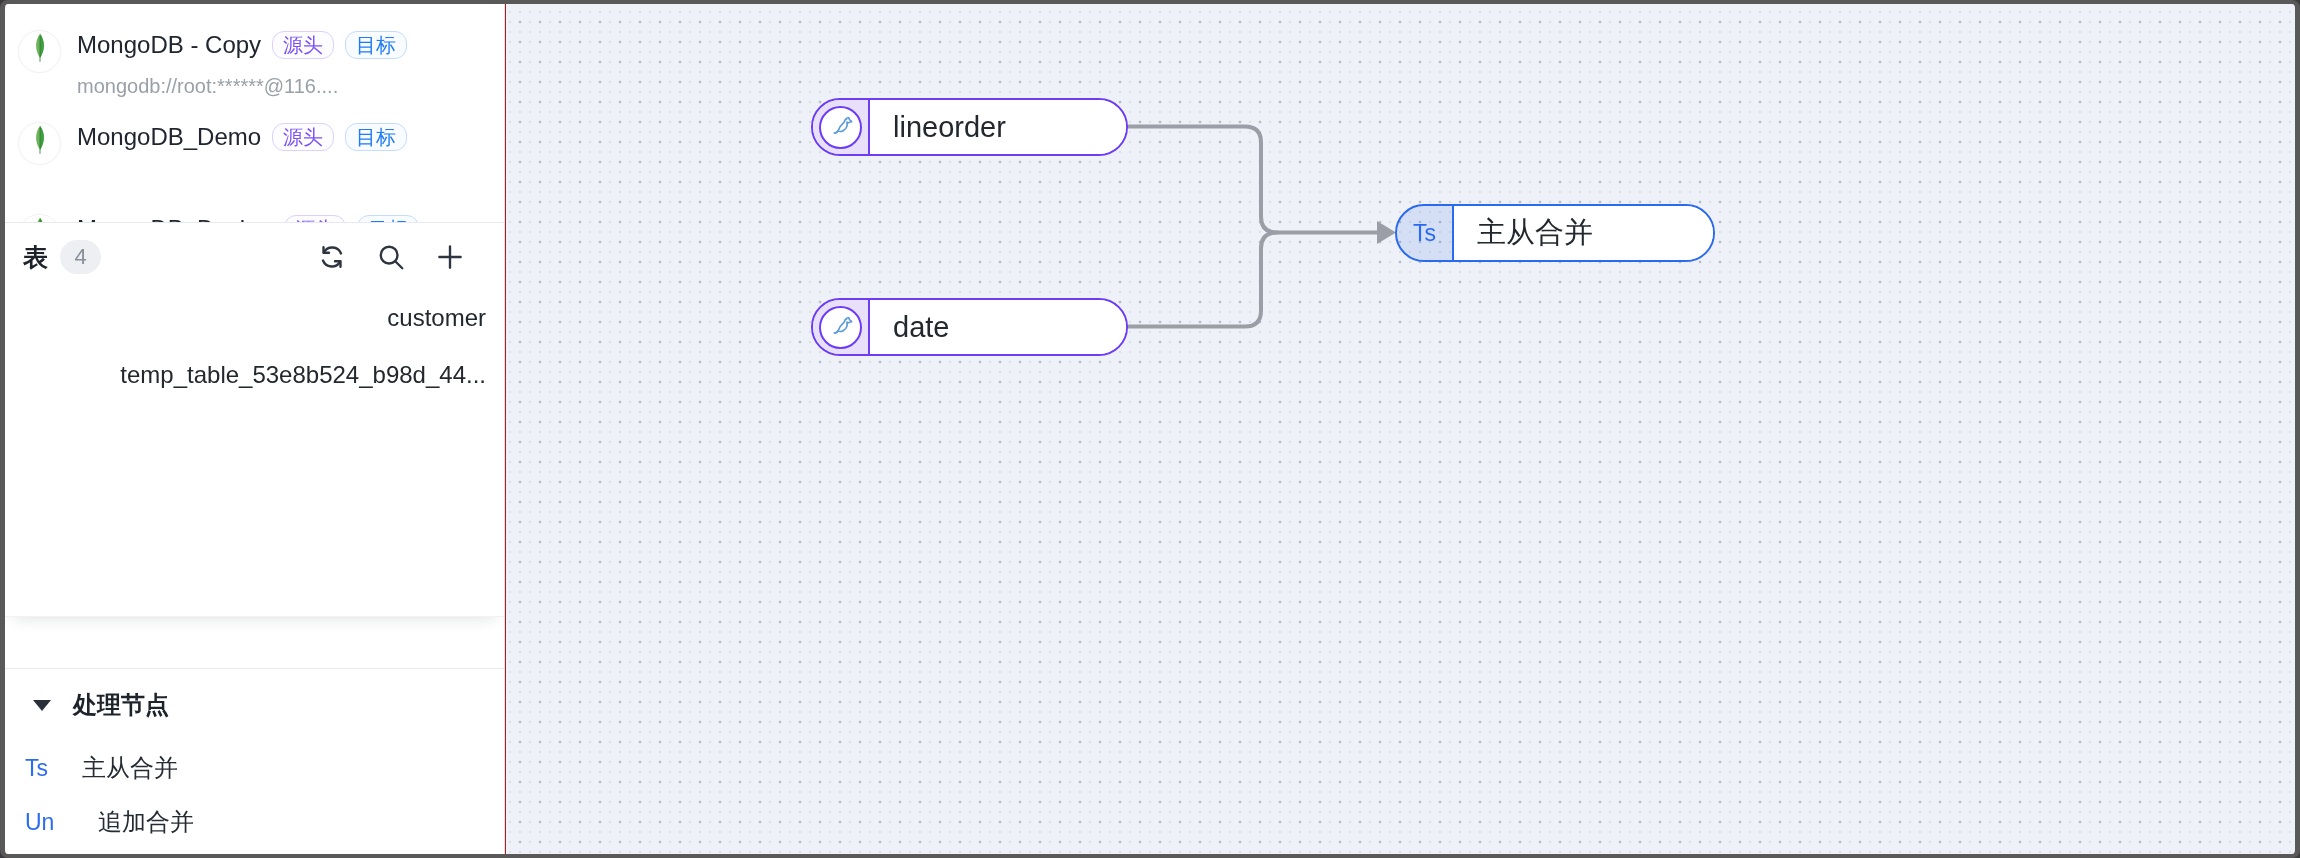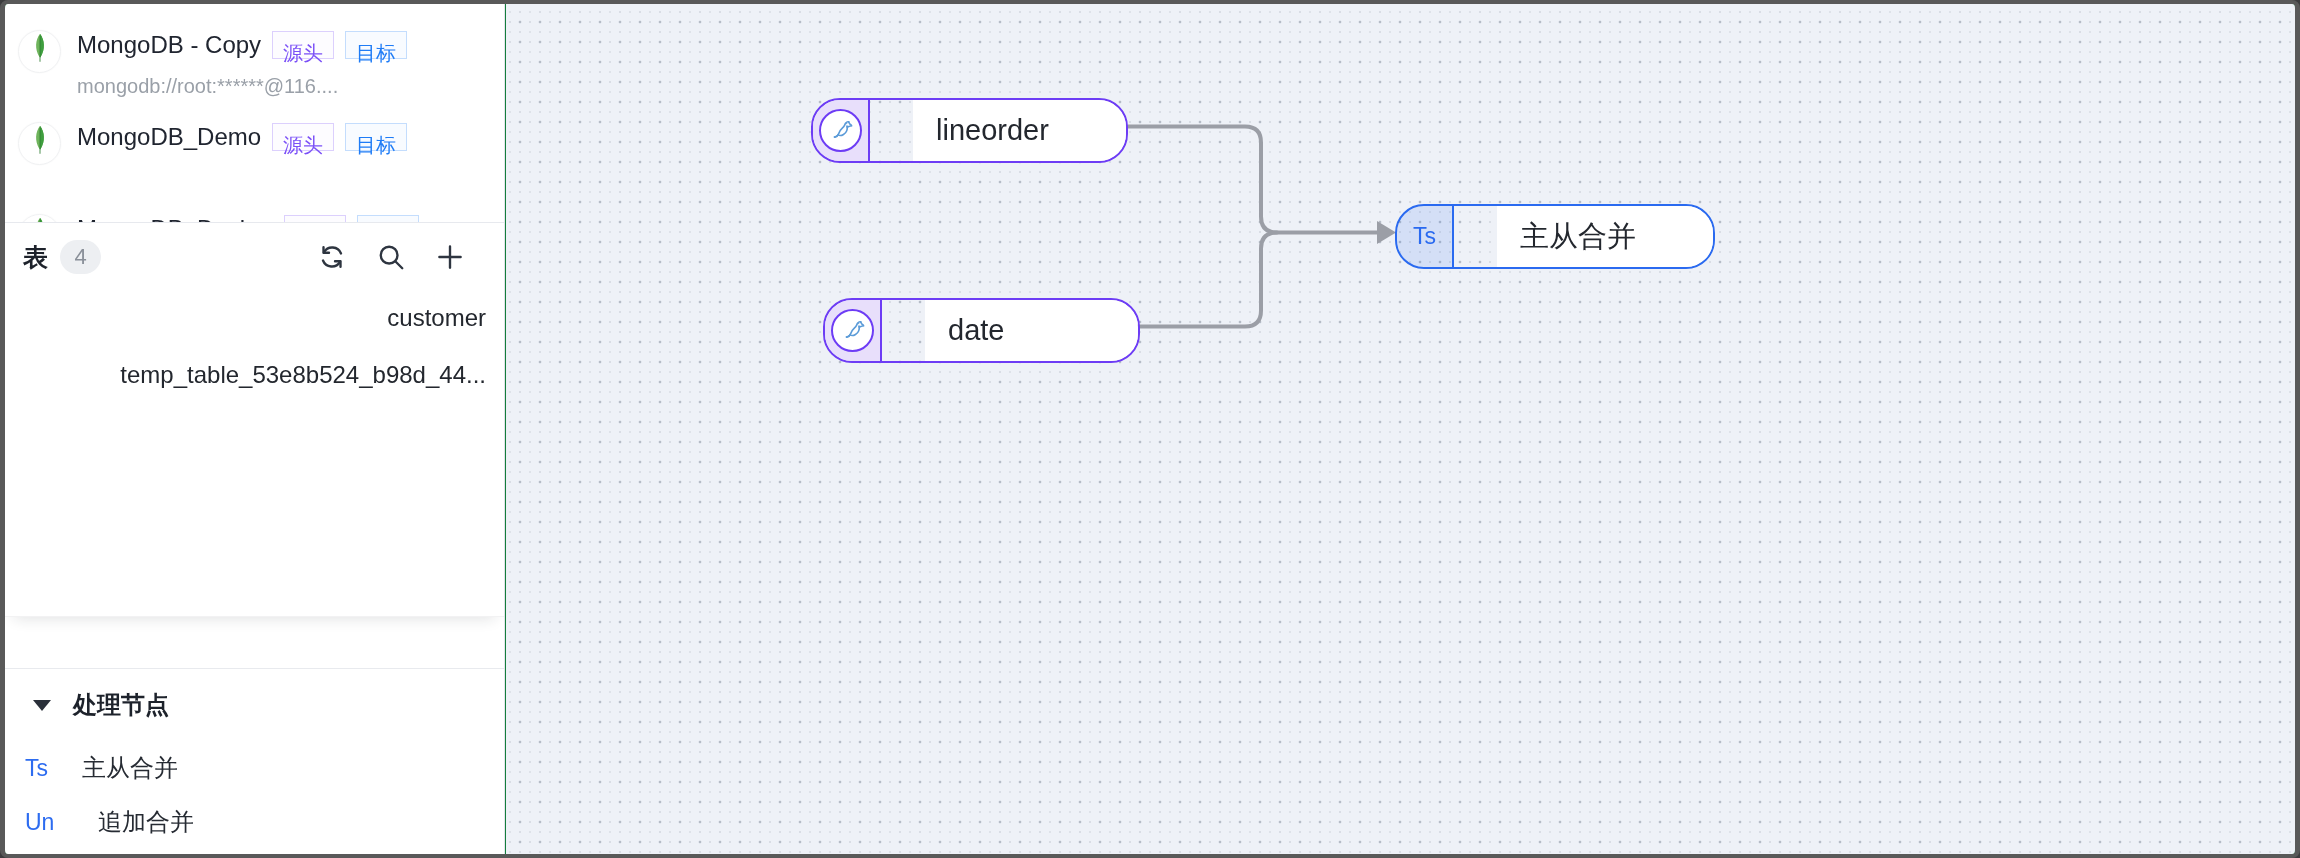--- a/index.html
+++ b/index.html
@@ -1,38 +1,38 @@
 <!DOCTYPE html>
 <html><head>
 <meta charset="utf-8">
 <style>
   html,body{margin:0;padding:0;background:#3c3c3e;}
   *{box-sizing:border-box;font-family:"Liberation Sans","DejaVu Sans",sans-serif;}
   .window{
     position:relative;width:2300px;height:858px;
     border:5px solid #595959;border-top-width:4px;border-bottom-width:4px;
-    border-radius:8px;overflow:hidden;background:#15803d;
+    border-radius:8px;overflow:hidden;background:#b91c1c;
   }
   
   .sidebar{
     position:absolute;left:0;top:0;width:500px;height:100%;
     background:#fff;border-right:1px solid #e3e6eb;
     box-shadow:2px 0 6px rgba(20,30,50,.04);
   }
   .connections{position:absolute;left:0;top:0;width:100%;padding-top:16px;}
   .conn-item{position:relative;height:92px;padding:8px 12px 0 72px;cursor:pointer;}
   .leaf-circle{
     position:absolute;left:13px;top:10px;width:43px;height:43px;border-radius:50%;
     background:#fff;border:1px solid #f0f1f3;display:flex;align-items:center;justify-content:center;
     box-shadow:0 0 0 1px rgba(0,0,0,.01);
   }
   .conn-row{display:flex;align-items:center;gap:11px;height:34px;}
   .conn-name{font-size:24px;color:#202530;font-weight:500;white-space:nowrap;}
   .tag{
-    font-size:20px;line-height:26px;height:28px;padding:8px 10px;border-radius:0;
+    font-size:20px;line-height:26px;height:28px;padding:0 10px;border-radius:12px;
     border:1px solid;white-space:nowrap;
   }
   .tag.src{color:#7b50f7;border-color:#dcd0fd;background:#fdfcff;}
   .tag.tgt{color:#1f7cf6;border-color:#c4ddfd;background:#f8fbff;}
   .conn-uri{margin-top:8px;font-size:20px;color:#9aa0a8;height:32px;line-height:32px;white-space:nowrap;overflow:hidden;}
   
   .tables-panel{
     position:absolute;left:0;top:218px;width:100%;height:395px;background:#fff;z-index:5;
     border-top:1px solid #e7e9ee;border-bottom:1px solid rgba(30,35,45,.06);
     box-shadow:0 10px 14px -9px rgba(30,35,45,.14);
@@ -64,39 +64,39 @@
     background-image:
       radial-gradient(circle,#b6bcc7 1.5px,transparent 1.6px),
       radial-gradient(circle,#d9dde5 1.2px,transparent 1.3px),
       radial-gradient(circle,#d9dde5 1.2px,transparent 1.3px),
       radial-gradient(circle,#dee2e9 1.1px,transparent 1.2px);
     background-size:20px 20px,20px 20px,20px 20px,20px 20px;
     background-position:4px 8px,14px 8px,4px 18px,14px 18px;
   }
   .edges{position:absolute;left:0;top:0;pointer-events:none;}
   .flow-node{
-    position:absolute;height:65px;display:flex;align-items:stretch;
-    border-radius:29px;border:2px solid;overflow:hidden;cursor:move;background:transparent;gap:43px;
+    position:absolute;height:58px;display:flex;align-items:stretch;
+    border-radius:29px;border:2px solid;overflow:hidden;cursor:move;background:transparent;
   }
   .flow-node.purple{border-color:#6d3cf5;width:317px;}
   .flow-node.blue{border-color:#2a6af0;width:320px;}
   .node-icon-section{
     width:57px;flex:0 0 57px;display:flex;align-items:center;justify-content:center;
   }
   .purple .node-icon-section{background:#e8dffb;border-right:2px solid #6d3cf5;}
   .blue .node-icon-section{background:rgba(42,106,240,.13);border-right:2px solid #2a6af0;}
   .dolphin-circle{
     width:43px;height:43px;border-radius:50%;background:#fff;border:2px solid #6d3cf5;
     display:flex;align-items:center;justify-content:center;
   }
   .node-abbr{font-size:23px;color:#2a6af0;}
   .node-body{flex:1;background:#fff;display:flex;align-items:center;padding-left:23px;}
   .node-label{font-size:29px;color:#23272e;white-space:nowrap;}
   .node-lineorder{left:305px;top:94px;}
-  .node-date{left:317px;top:294px;}
+  .node-date{left:305px;top:294px;}
   .node-merge{left:889px;top:200px;}
 </style>
 </head>
 <body>
 
 <div class="window">
 
   <aside class="sidebar">
 
     <div class="connections">

